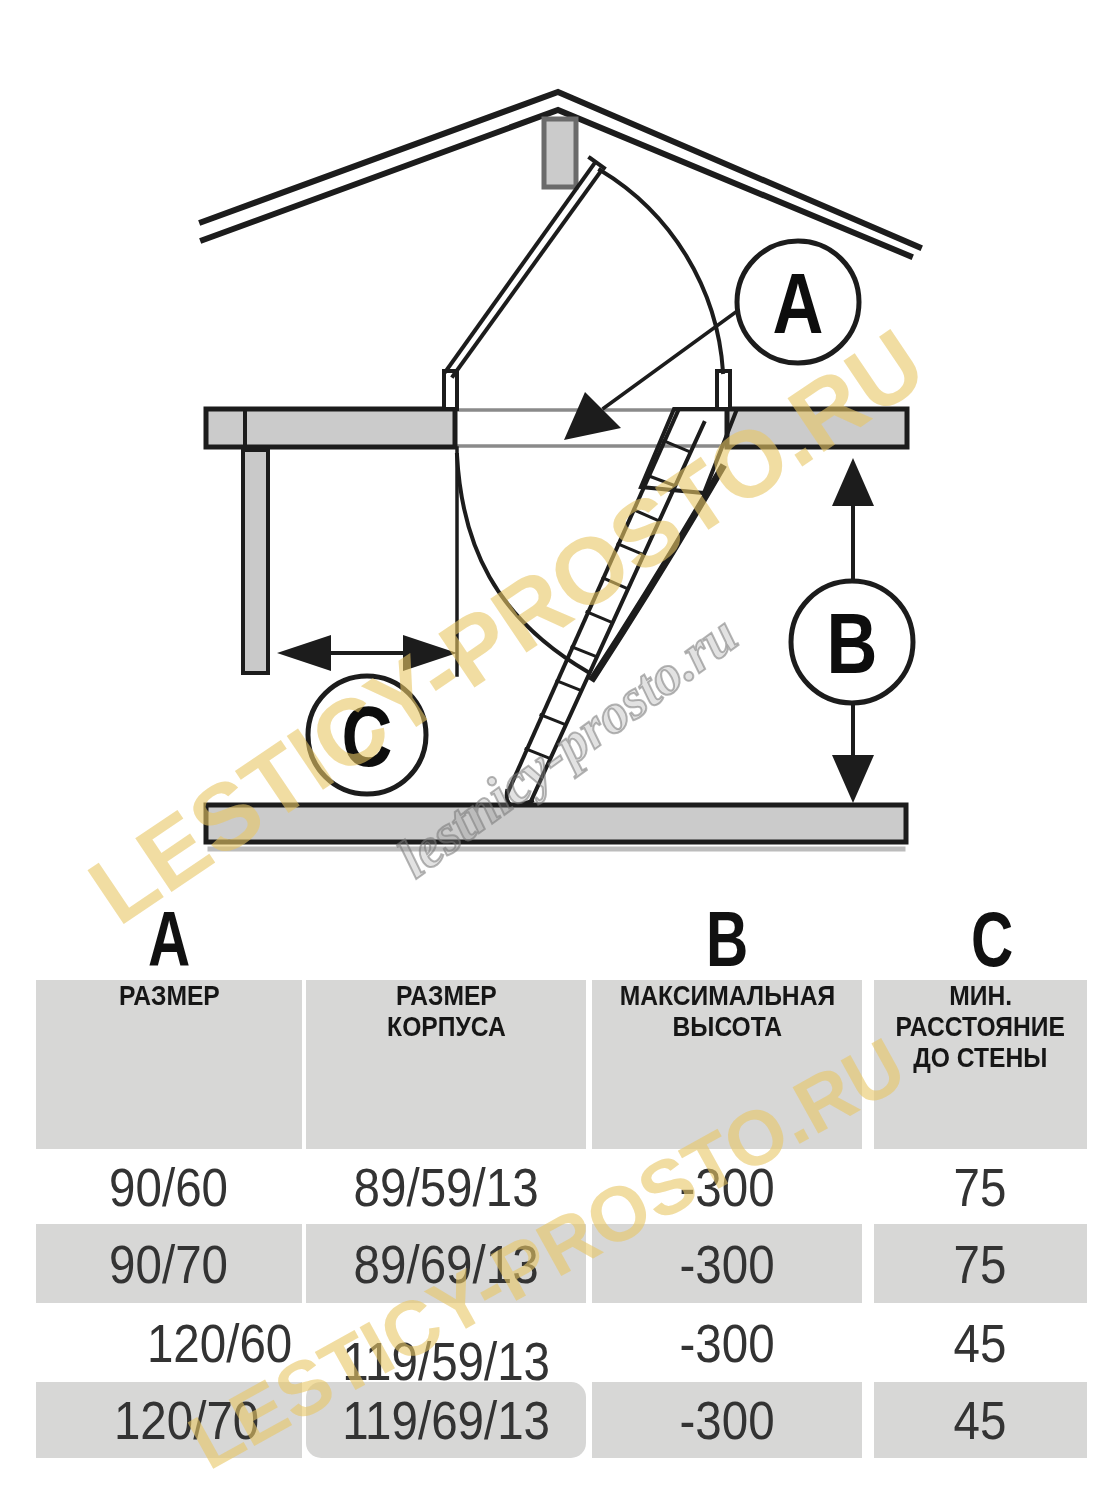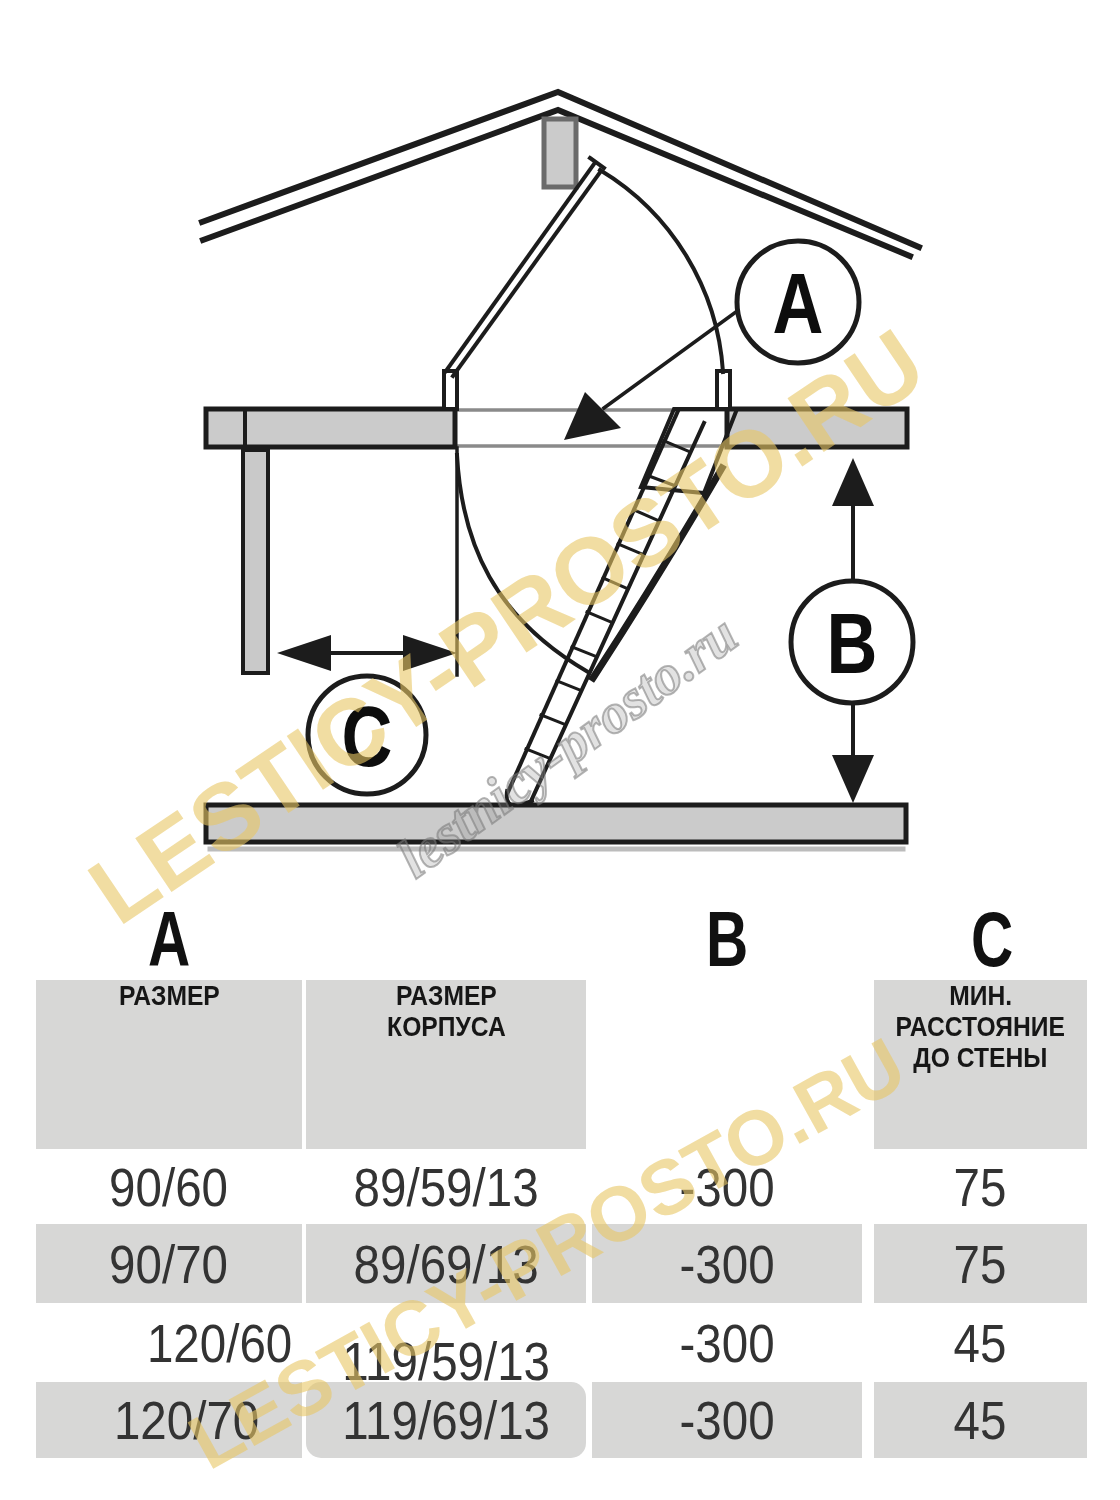--- a/index.html
+++ b/index.html
@@ -147,20 +147,24 @@
 
     <div class="hcell" style="grid-row:1;grid-column:1;">
       <div class="hline">РАЗМЕР</div>
     </div>
     <div class="gapcol" style="grid-row:1;grid-column:2;"></div>
     <div class="hcell" style="grid-row:1;grid-column:3;">
       <div class="hline">РАЗМЕР</div>
       <div class="hline">КОРПУСА</div>
     </div>
     <div class="gapcol" style="grid-row:1;grid-column:4;"></div>
+    <div class="hcell" style="grid-row:1;grid-column:5;">
+      <div class="hline">МАКСИМАЛЬНАЯ</div>
+      <div class="hline">ВЫСОТА</div>
+    </div>
     <div class="gapcol" style="grid-row:1;grid-column:6;"></div>
     <div class="hcell" style="grid-row:1;grid-column:7;">
       <div class="hline">МИН.</div>
       <div class="hline">РАССТОЯНИЕ</div>
       <div class="hline">ДО СТЕНЫ</div>
     </div>
 
     <div class="dcell" style="grid-row:2;grid-column:1;text-align:center;">
       <span class="dval">90/60</span>
       </div>

